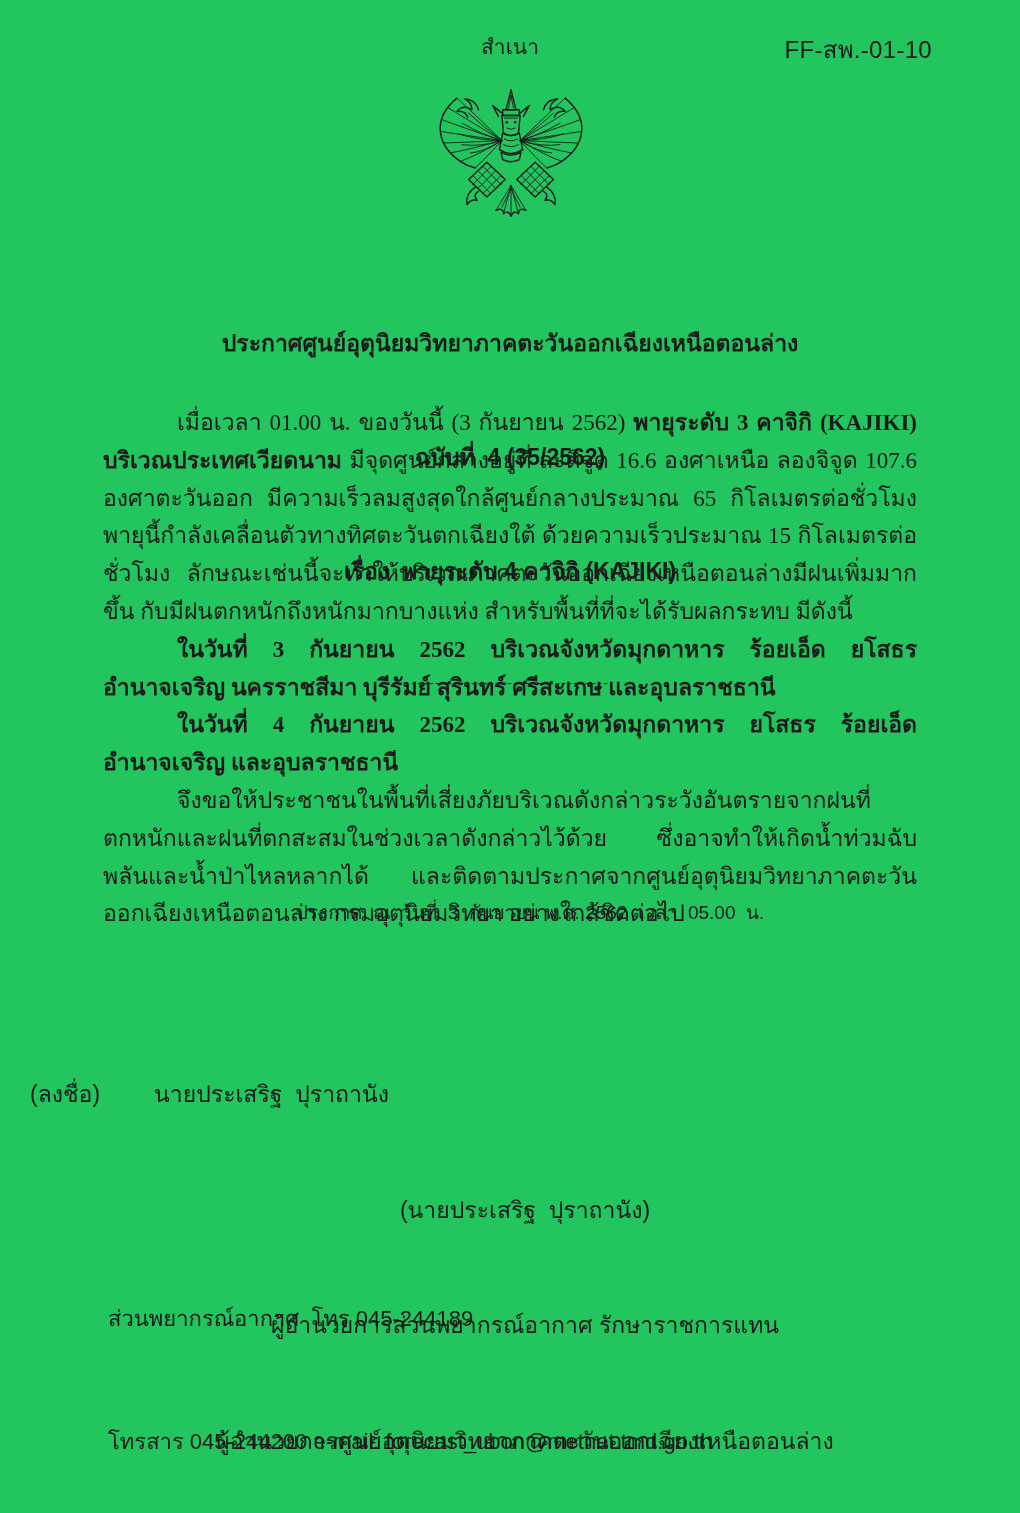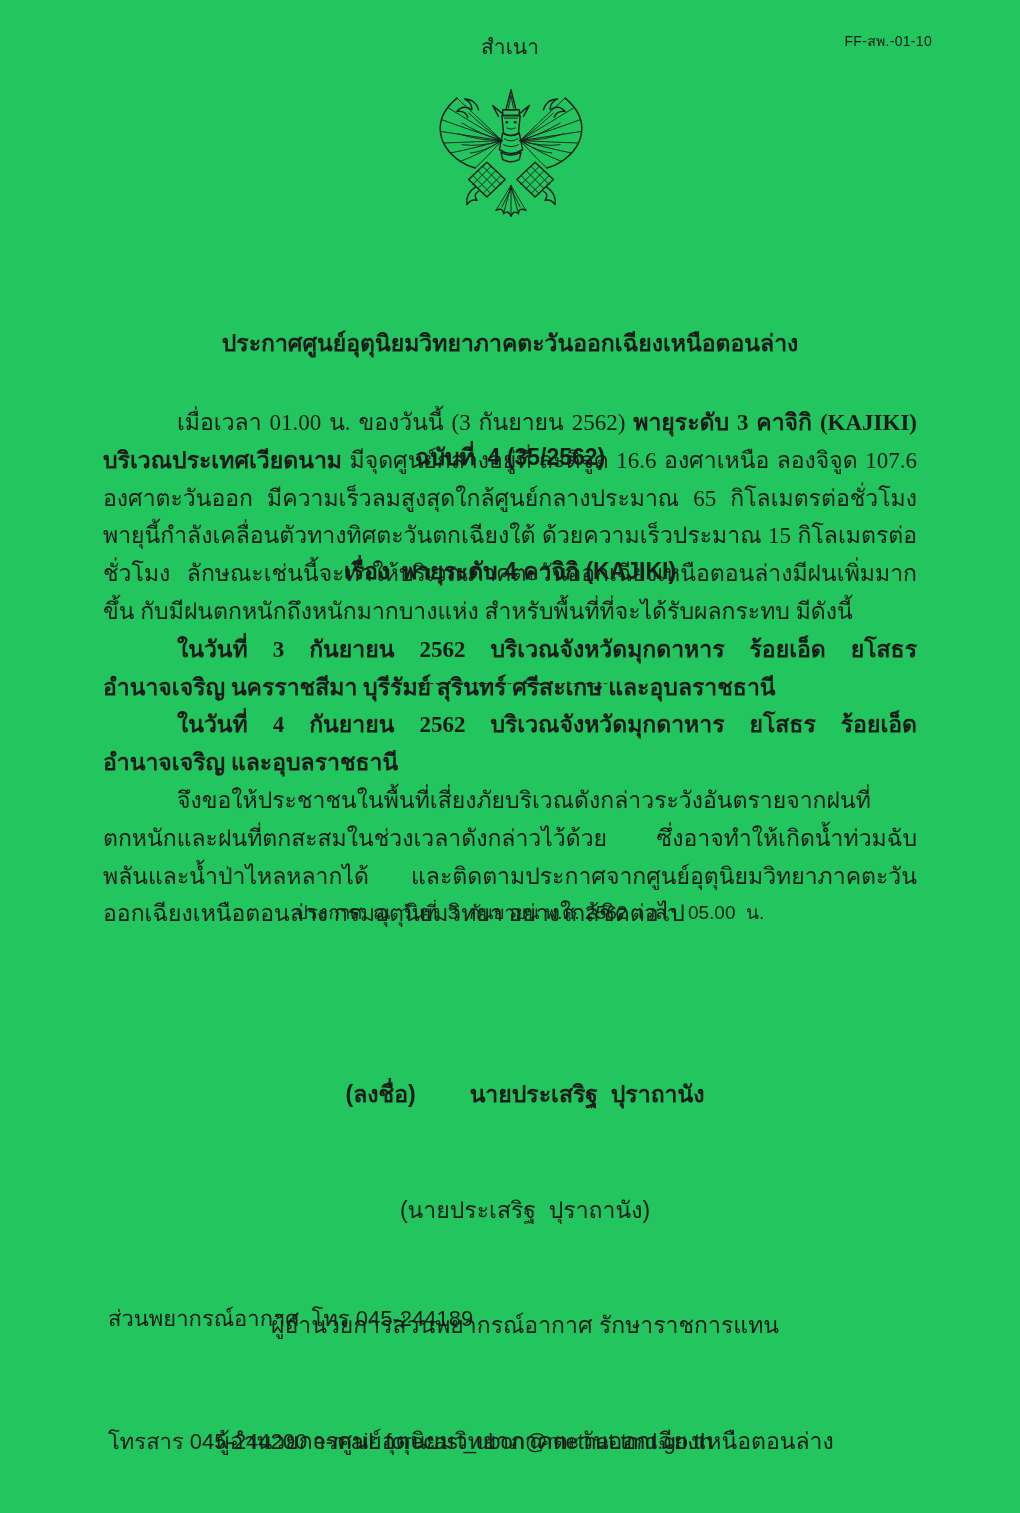--- a/index.html
+++ b/index.html
@@ -14,21 +14,21 @@
     height:1513px;
     background:#22c55e;
     overflow:hidden;
   }
   .copy-label {
     position:absolute; top:30px; left:0; width:100%;
     text-align:center; font-size:21px;
   }
   .form-code {
     position:absolute; top:30px; right:88px;
-    font-size:14px; letter-spacing:.3px;
+    font-size:24px; letter-spacing:.3px;
   }
   .emblem {
     position:absolute; top:78px; left:calc(50% - 78px);
   }
   .title-block {
     position:absolute; top:248px; left:0; right:0;
     text-align:center; font-size:23px; font-weight:700;
     line-height:38px; white-space:pre-wrap;
   }
   .title-divider {
@@ -44,21 +44,21 @@
   .bold { font-weight:700; }
   .announce {
     position:absolute; top:897px; left:40px; right:0;
     text-align:center; font-size:19px; white-space:pre-wrap;
   }
   .signature {
     position:absolute; top:998px; left:30px; right:0;
     text-align:center; font-size:23px; line-height:38.5px;
     white-space:pre-wrap;
   }
-  .sig-row1 { display:flex; justify-content:center; align-items:baseline;font-weight:bold; }
+  .sig-row1 { display:flex; align-items:baseline; }
   .sig-gap { display:inline-block; width:54px; }
   .footer {
     position:absolute; top:1216px; left:108px;
     font-size:22px; line-height:41px; white-space:pre-wrap;
   }
   svg .ln { fill:none; stroke:#1c1c1c; stroke-width:1.7; stroke-linecap:round; stroke-linejoin:round; }
   svg .fl { fill:#1c1c1c; stroke:none; }
   svg .th { fill:none; stroke:#1c1c1c; stroke-width:1.1; stroke-linecap:round; }
 </style>
 </head>

